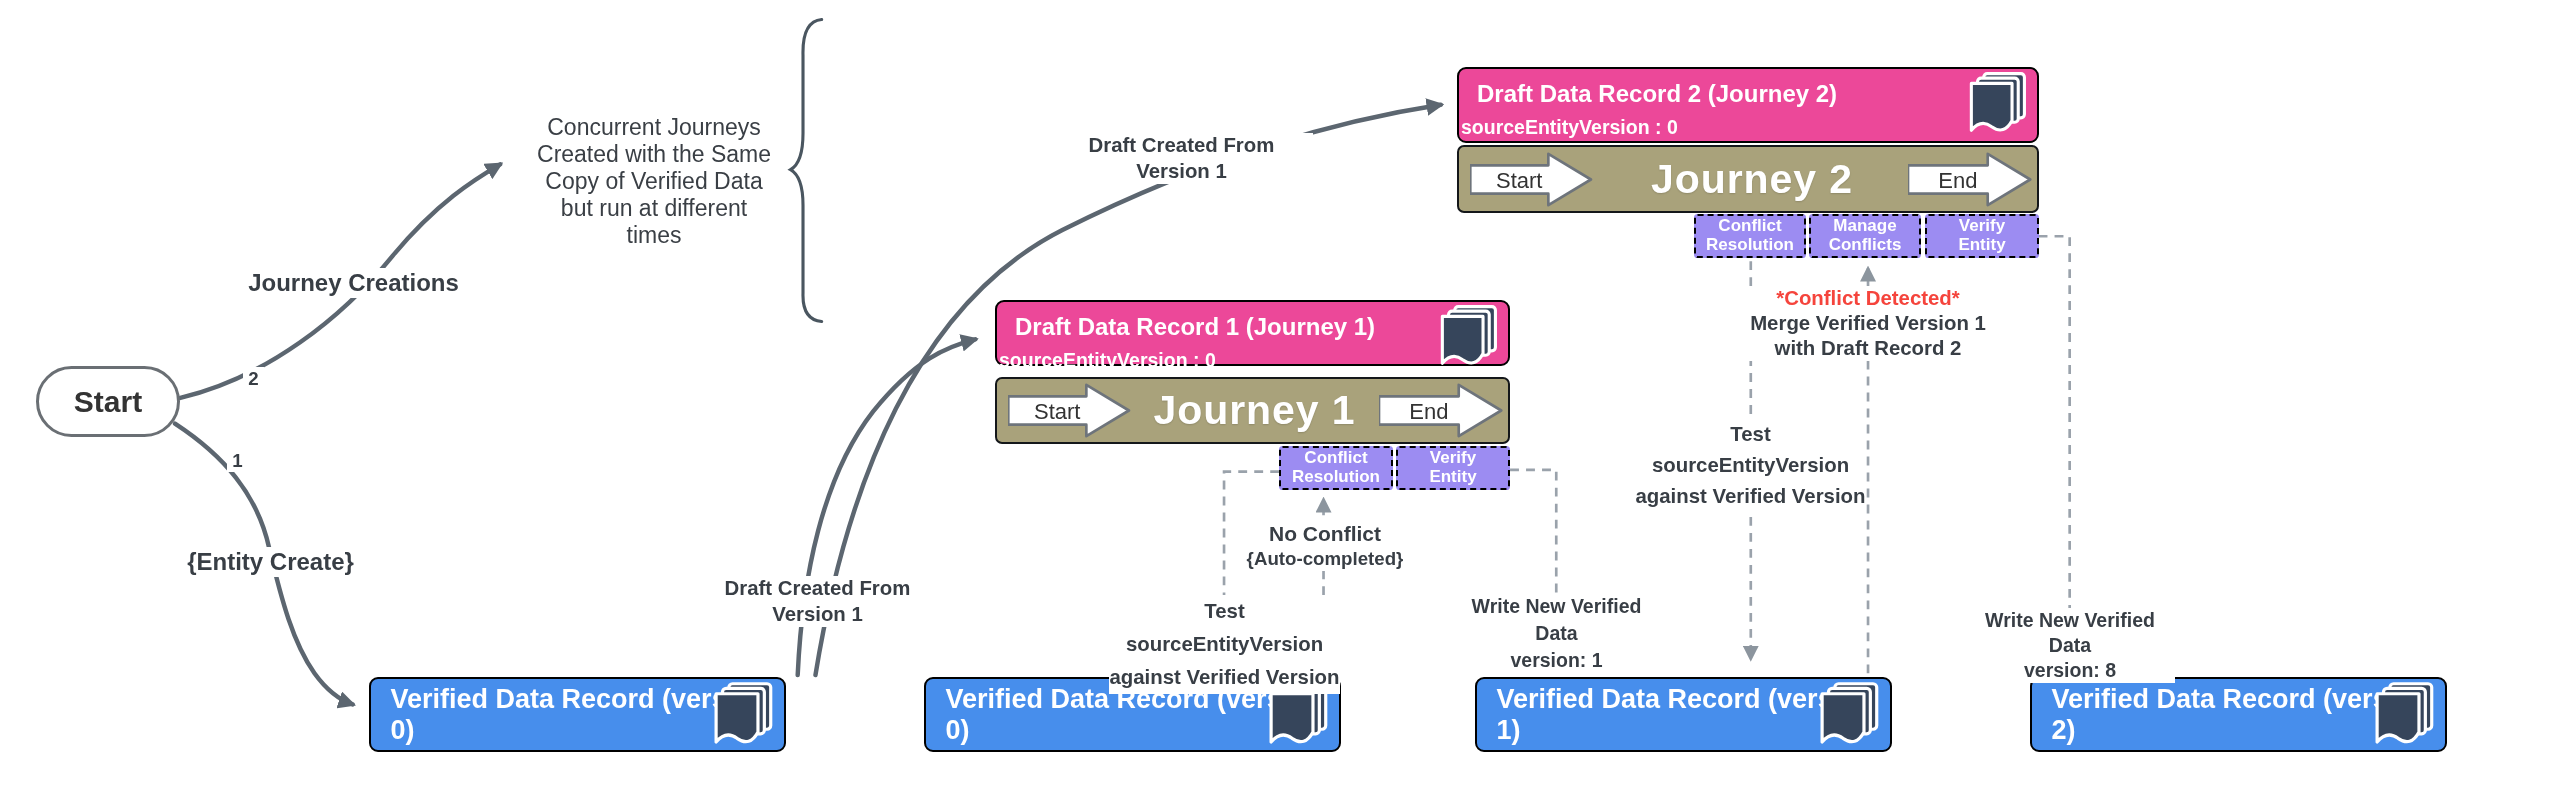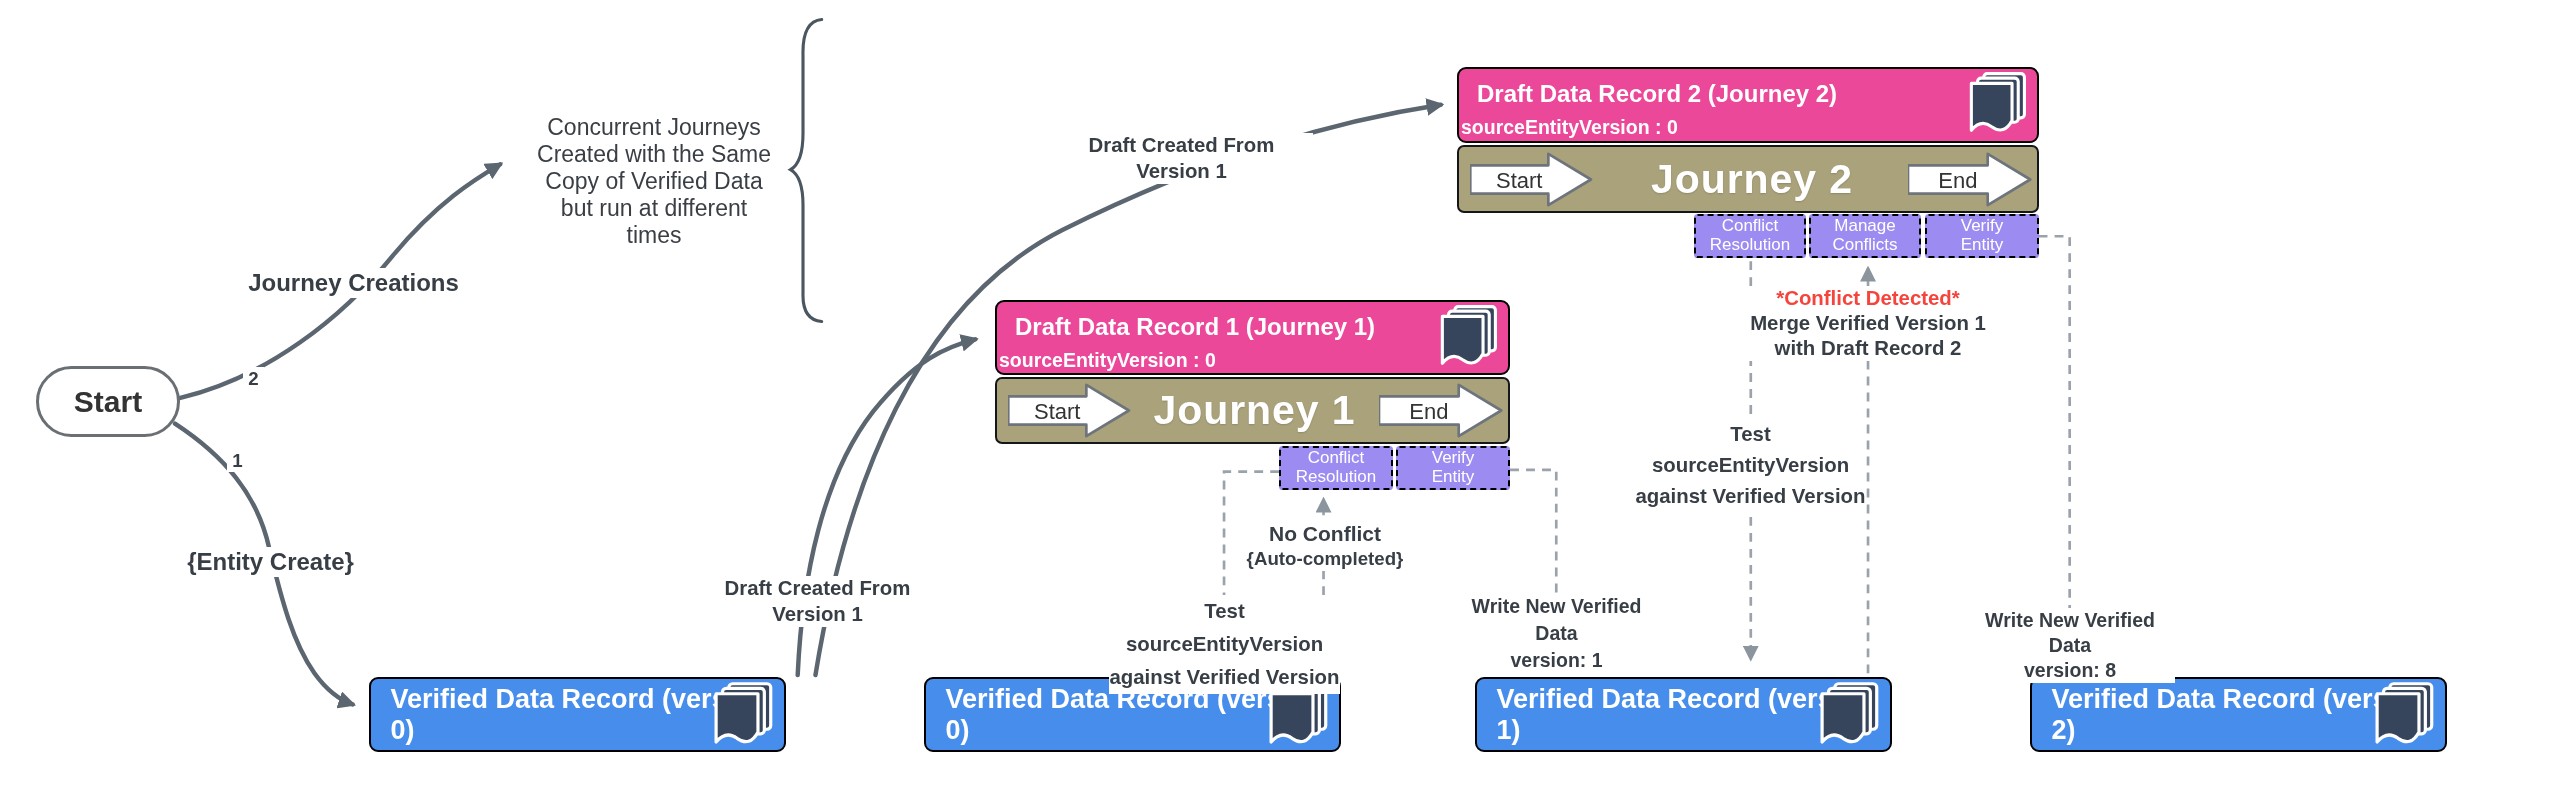--- a/index.html
+++ b/index.html
@@ -17,21 +17,21 @@
   .draft-title{font-size:24px;font-weight:bold;padding:10.7px 0 0 18px;}
   .draft-attr{font-size:19.5px;font-weight:bold;padding:8px 0 0 2px;}
   .journey-bar{background:#A9A27B;border:2.7px solid #14171a;border-radius:7px;}
   .jname{position:absolute;top:0;bottom:0;display:flex;align-items:center;justify-content:center;
       color:#fff;font-size:41px;font-weight:bold;letter-spacing:0.9px;
       text-shadow:0 0.9px 1.8px rgba(0,0,0,0.15);}
   .block-arrow{position:absolute;}
   .block-arrow .alabel{position:absolute;left:5.3px;top:0;height:100%;width:72%;display:flex;
       align-items:center;justify-content:center;font-size:22px;color:#333;}
   .step-box{background:#9C8CF2;border:2.7px dashed #000;border-radius:3.6px;color:#fff;
-      font-size:17px;font-weight:normal;text-align:center;line-height:18.7px;
+      font-size:17px;font-weight:bold;text-align:center;line-height:18.7px;
       display:flex;flex-direction:column;align-items:center;justify-content:center;}
   .verified-box{top:677px;height:75px;width:417px;background:#478EEC;border:2.7px solid #000;
       border-radius:9px;color:#fff;font-size:27px;font-weight:bold;display:flex;
       align-items:center;padding-left:19.5px;}
   .doc-icon{position:absolute;right:7px;top:1.8px;}
   .red{color:#F5443C;}
 </style>
 </head>
 <body>
 
@@ -80,21 +80,21 @@
     <div>Concurrent Journeys</div>
     <div>Created with the Same</div>
     <div>Copy of Verified Data</div>
     <div>but run at different</div>
     <div>times</div>
   </div>
 
   <div class="lbl" style="left:686px;top:576px;width:263px;font-size:20.4px;">Draft Created From Version 1</div>
   <div class="lbl" style="left:1050px;top:133px;width:263px;font-size:20.4px;">Draft Created From Version 1</div>
 
-  <div class="node draft-box" style="left:995px;top:300px;width:515px;height:75px;">
+  <div class="node draft-box" style="left:995px;top:300px;width:515px;height:66px;">
     <div class="draft-title">Draft Data Record 1 (Journey 1)</div>
     <div class="draft-attr">sourceEntityVersion : 0</div>
     <svg class="doc-icon" width="66" height="69" viewBox="0 0 74 78">
       <g stroke="#fff" stroke-width="3.5" fill="#36455B" stroke-linejoin="round">
         <rect x="22" y="3" width="46" height="50" rx="4"></rect>
         <rect x="15" y="8" width="46" height="50" rx="4"></rect>
         <path d="M8 14 h46 v42 q-9 17 -23 7 q-12 -9 -23 4 z"></path>
       </g>
     </svg>
   </div>

